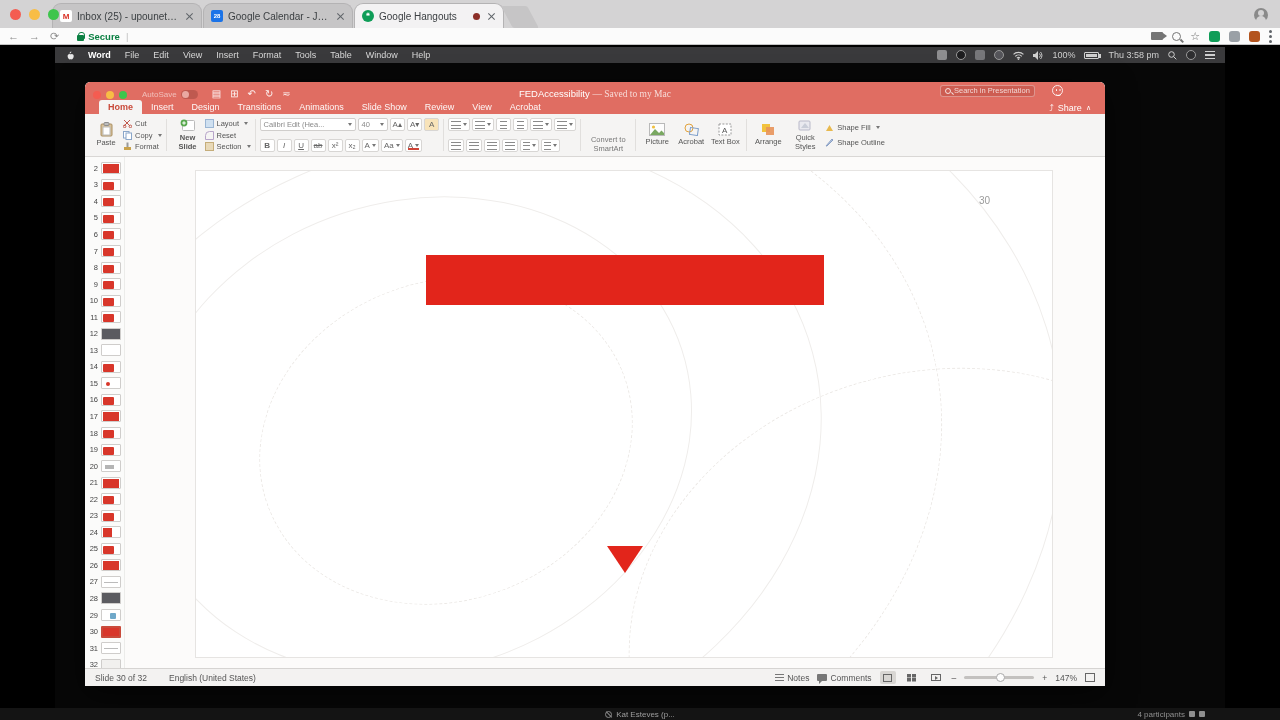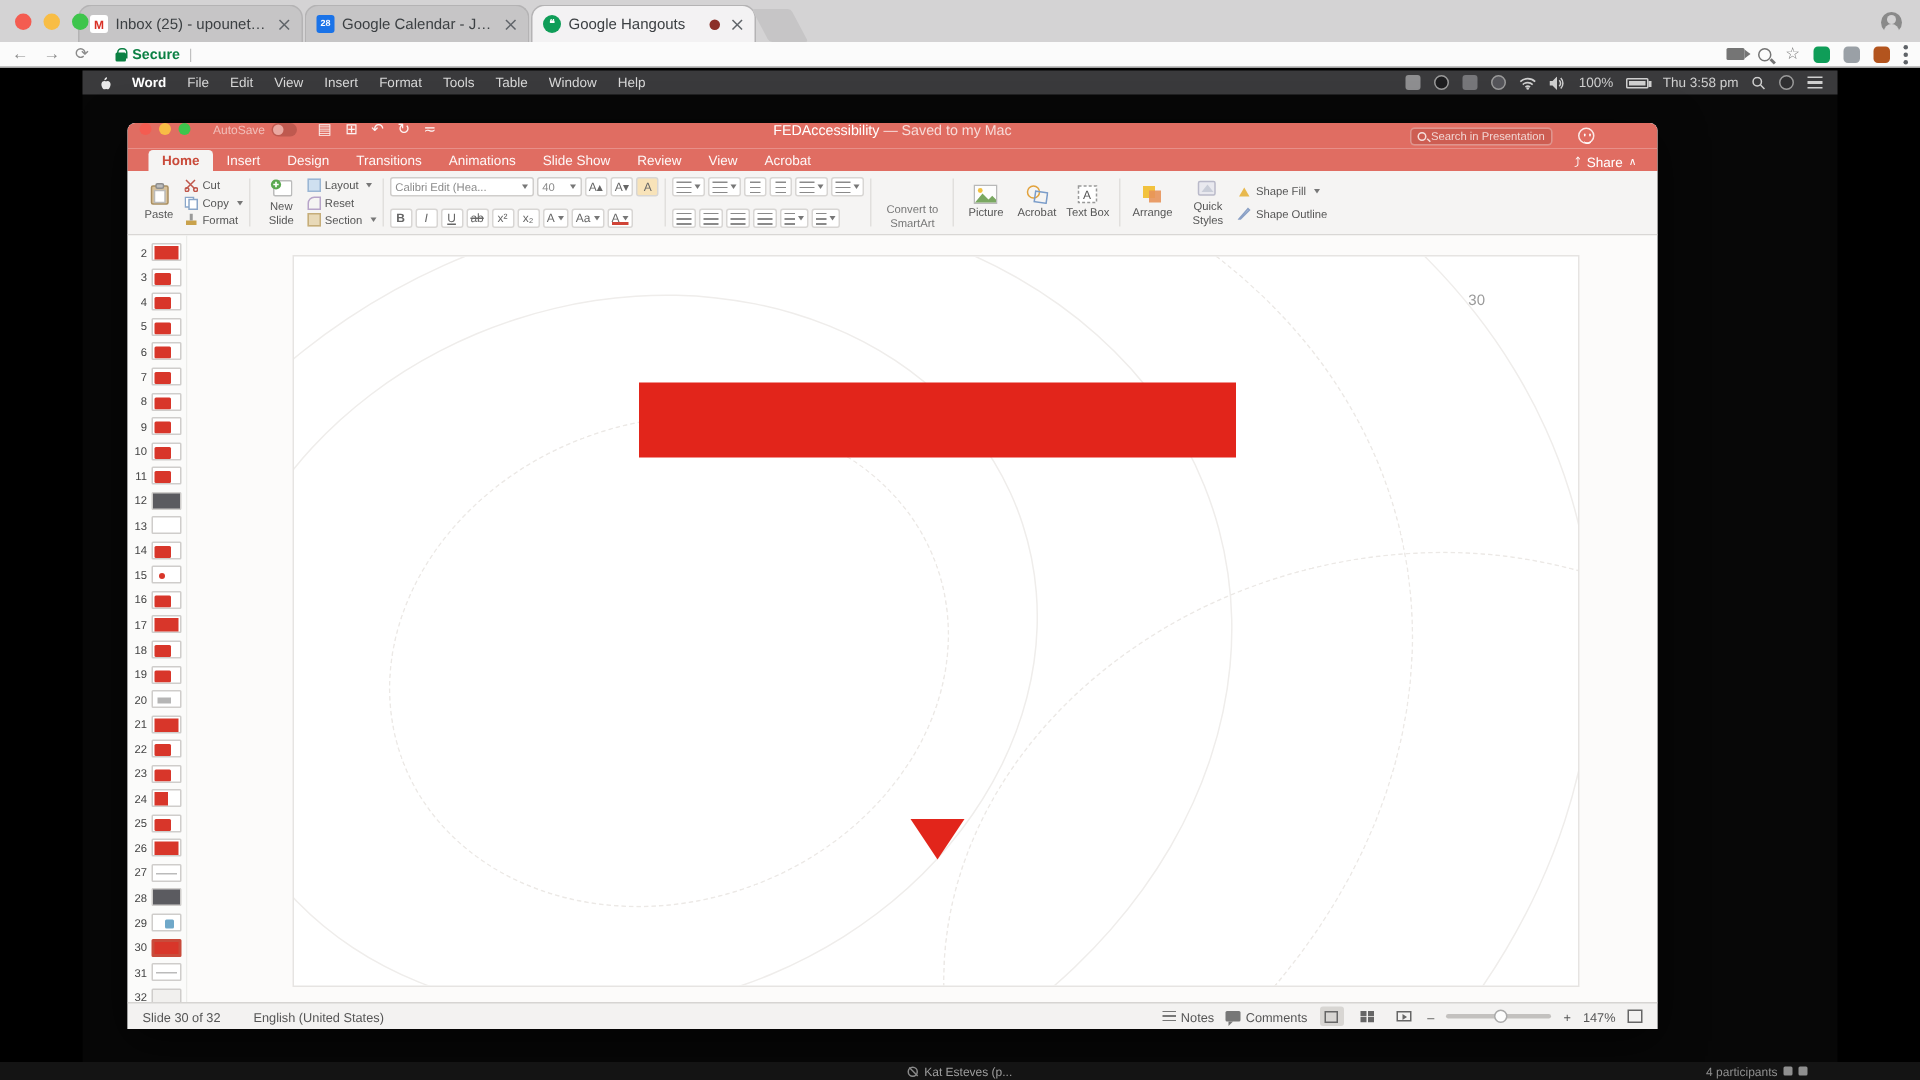--- a/index.html
+++ b/index.html
@@ -68,31 +68,31 @@
   .batt { width:15px; height:7px; border:1px solid #cfcfcf; border-radius:1px; position:relative; }
   .batt i { position:absolute; left:1px; top:1px; bottom:1px; width:11px; background:#cfcfcf; }
   .batt::after { content:""; position:absolute; right:-3px; top:1.5px; width:2px; height:4px; background:#cfcfcf; }
   .siri-ic { width:10px; height:10px; border-radius:50%; background:#2e2e30; border:1px solid #9a9a9a; }
   .nc-ic { display:flex; flex-direction:column; gap:2px; }
   .nc-ic i { width:10px; height:1.5px; background:#cfcfcf; }
 
   
   .ppt { position:absolute; left:30px; top:35px; width:1020px; height:604px; background:#fff;
     border-radius:5px 5px 0 0; box-shadow:0 8px 30px rgba(0,0,0,.6); overflow:hidden; }
-  .ppt-titlebar { position:relative; height:17px; background:#e06d62; display:flex; align-items:flex-start;
+  .ppt-titlebar { position:relative; height:17px; background:#e06d62; display:flex; align-items:flex-end;
     padding:0 8px; border-radius:5px 5px 0 0; }
   .ppt-titlebar .tl { width:8px; height:8px; margin-right:5px; }
   .autosave { display:flex; align-items:center; margin-left:10px; gap:4px; opacity:.55; }
   .autosave .lbl { font-size:8px; color:#fff; }
   .autosave .pill { width:17px; height:9px; border-radius:5px; background:rgba(90,30,25,.45); position:relative; }
   .autosave .pill::after{content:"";position:absolute;left:1px;top:1px;width:7px;height:7px;border-radius:50%;background:#f3d9d5;}
   .tb-icons { display:flex; align-items:center; gap:9px; margin-left:14px; color:rgba(255,255,255,.92); font-size:10px; }
   .tb-icons .gl { line-height:1; }
   .ppt-doctitle { position:absolute; left:0; right:0; text-align:center; font-size:9.5px; color:#fff; pointer-events:none; }
-  .ppt-doctitle .saved { color:rgba(255,255,255,.75); }
+  .ppt-doctitle .saved { color:rgba(255,255,255,.75);font-family:Liberation Serif, serif; }
   .searchbox { position:absolute; right:70px; top:2.5px; width:95px; height:12px; background:rgba(190,80,70,.55);
     border:1px solid rgba(255,255,255,.35); border-radius:3px; display:flex; align-items:center; padding:0 4px; }
   .searchbox input { border:none; outline:none; background:transparent; font-size:7.5px; color:#fff; width:100%; }
   .searchbox input::placeholder { color:rgba(255,255,255,.75); }
   .mag-s { width:6px; height:6px; border:1px solid rgba(255,255,255,.8); border-radius:50%; position:relative; margin-right:3px; flex:0 0 6px;}
   .mag-s::after{content:"";position:absolute;left:4.5px;top:4.5px;width:3px;height:1px;background:rgba(255,255,255,.8);transform:rotate(45deg);}
   .smiley { position:absolute; right:42px; top:3px; width:11px; height:11px; border:1px solid rgba(255,255,255,.85); border-radius:50%; }
   .smiley::before{content:"";position:absolute;left:2.5px;top:3px;width:1.5px;height:1.5px;background:#fff;border-radius:50%;box-shadow:3.5px 0 0 #fff;}
   .smiley::after{content:"";position:absolute;left:2.5px;top:6px;width:5px;height:2.5px;border-bottom:1px solid #fff;border-radius:0 0 5px 5px;}
 
@@ -385,21 +385,21 @@
             <span>Format</span>
           </span>
       </div>
       <div class="rsep"></div>
       <div class="bigbtn">
         <svg width="15" height="13" viewBox="0 0 15 13">
             <rect x="2.5" y="1.5" width="12" height="10" rx="1" fill="#fff" stroke="#bbb"></rect>
             <circle cx="4" cy="4" r="3.4" fill="#59a84f"></circle>
             <path d="M4 2.2v3.6M2.2 4h3.6" stroke="#fff" stroke-width="1.1"></path>
           </svg>
-        <span style="white-space:pre-line;">New
+        <span style="white-space:pre-line;font-weight:bold;">New
 Slide</span>
       </div>
       <div class="smallcol">
         <span class="smallbtn">
             <span class="ric" style="background:#cfe0f0;border:1px solid #9bb6d4;"></span>
             <span>Layout</span>
             <span class="caret"></span>
           </span>
         <span class="smallbtn">
             <span class="ric" style="border:1px solid #b7a4c9;border-radius:50% 0 0 0;"></span>

